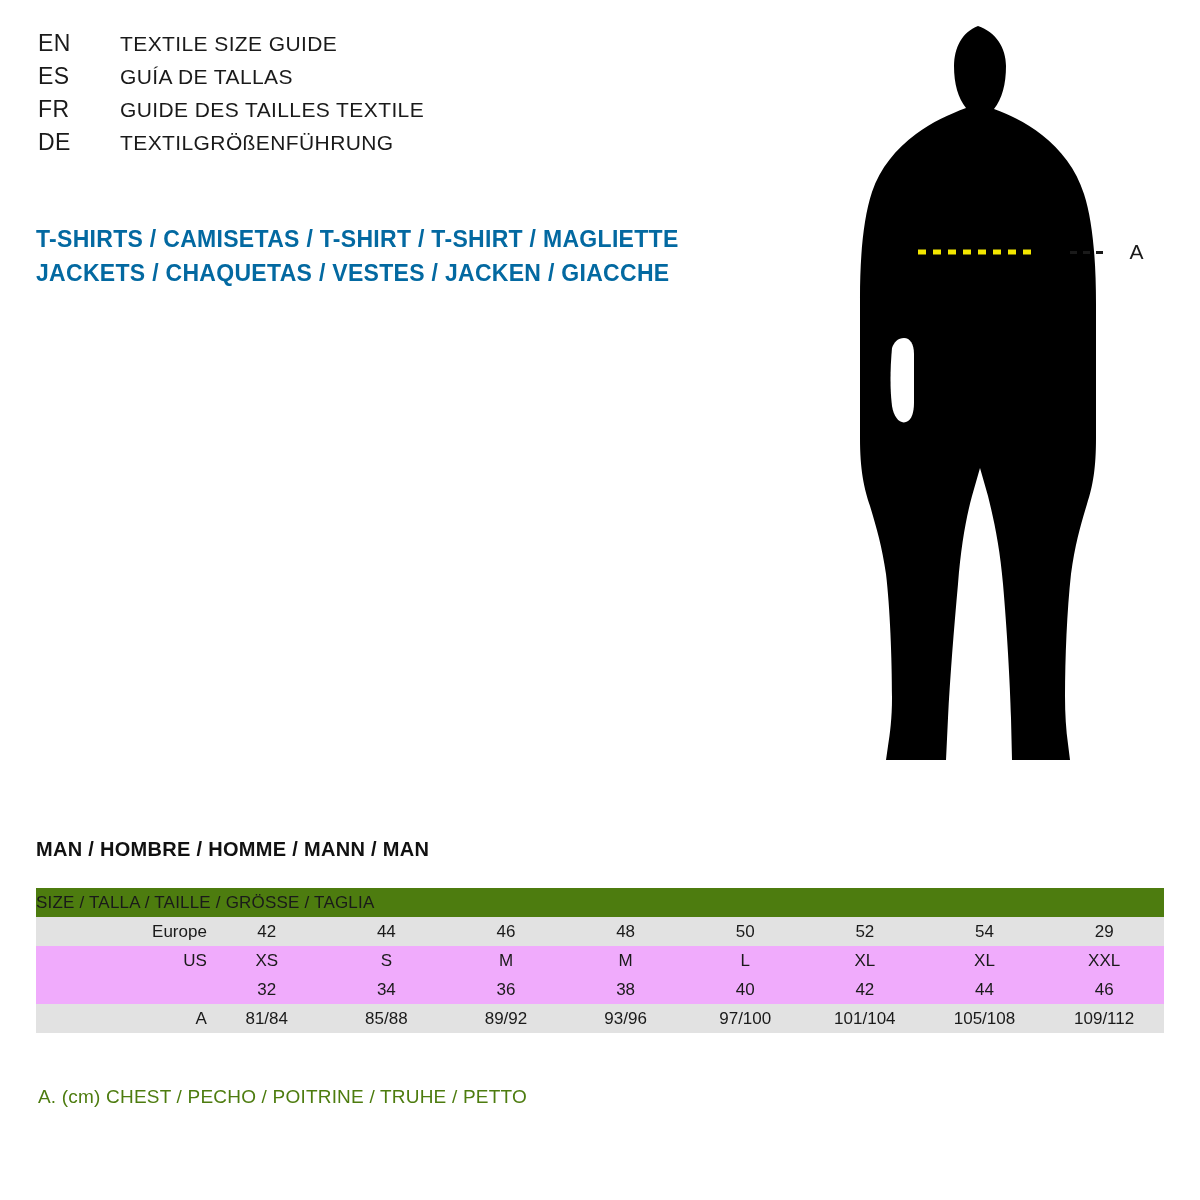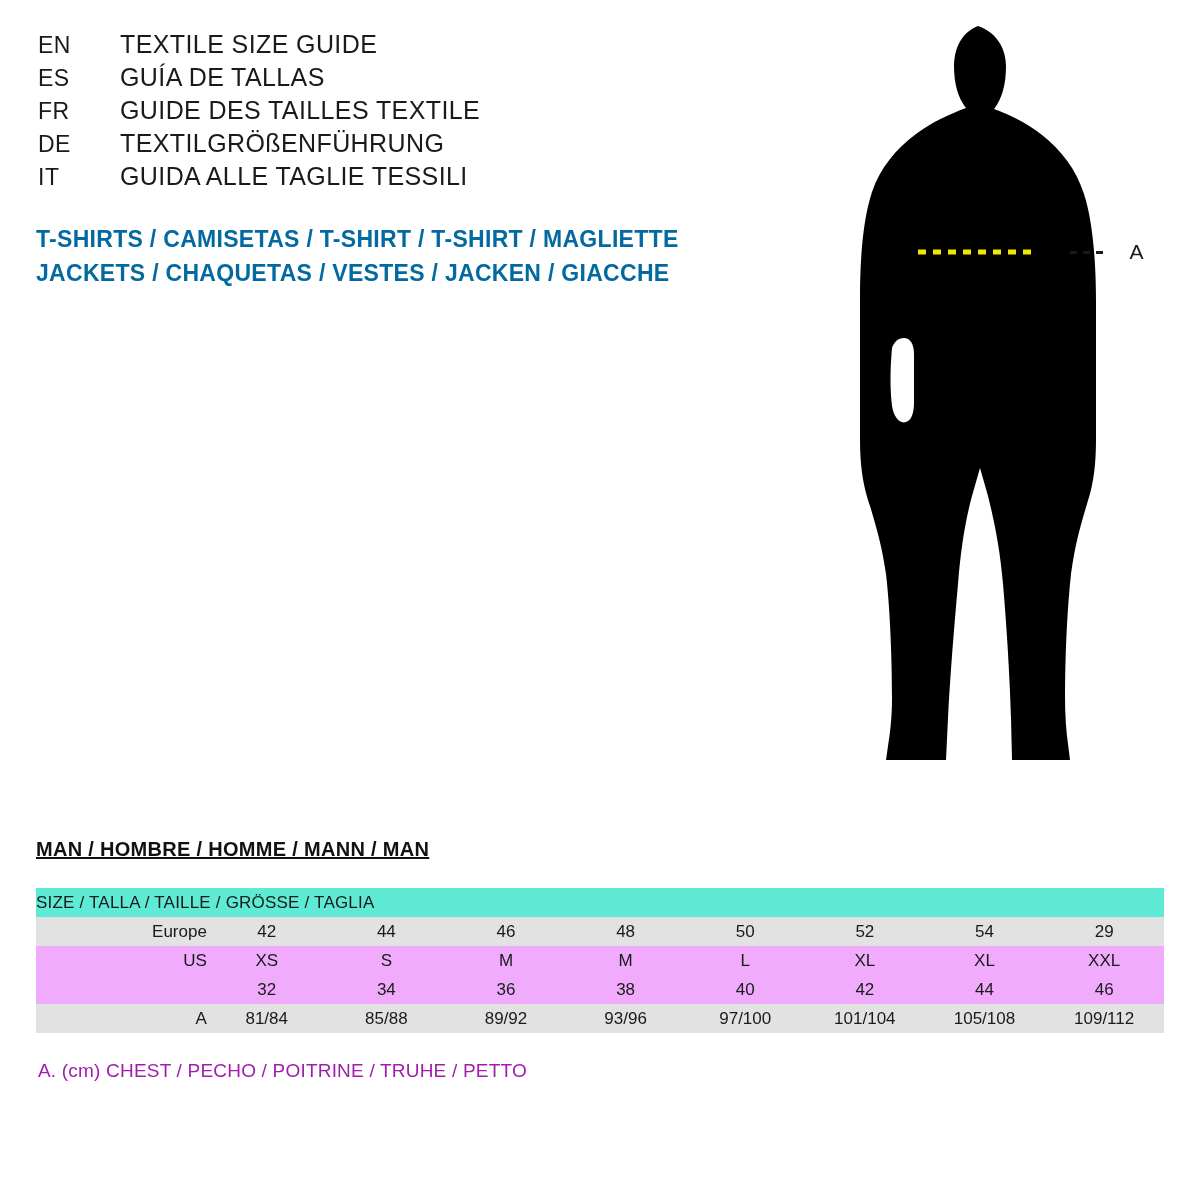--- a/index.html
+++ b/index.html
@@ -28,21 +28,21 @@
     align-items: baseline;
     height: 33px;
   }
   .lang-code {
     width: 82px;
     font-size: 23px;
     letter-spacing: 0.5px;
     color: #1a1a1a;
   }
   .lang-text {
-    font-size: 25px;
+    font-size: 21px;
     letter-spacing: 0.4px;
     color: #1a1a1a;
     white-space: nowrap;
   }
 
   .category-block {
     position: absolute;
     left: 36px;
     top: 222px;
     width: 760px;
@@ -85,38 +85,37 @@
 
   
   .section-title {
     position: absolute;
     left: 36px;
     top: 838px;
     font-size: 20px;
     font-weight: bold;
     letter-spacing: 0.3px;
     color: #111111;
-    text-decoration: underline;
   }
 
   table.size-table {
     position: absolute;
     left: 36px;
     top: 888px;
     width: 1128px;
     border-collapse: collapse;
     font-size: 17px;
   }
   table.size-table td {
     height: 29px;
     padding: 0;
     color: #1a1a1a;
   }
   .row-head td {
-    background: #5eead4;
+    background: #4d7c0f;
     font-size: 17px;
     letter-spacing: 0.2px;
   }
   .row-alt td { background: #e2e2e2; }
   .row-plain td { background: #f0abfc; }
 
   td.label-cell {
     text-align: right;
     padding-left: 8px;
     width: 170px;
@@ -126,24 +125,24 @@
     width: 119px;
   }
   .head-label {
     padding-left: 8px;
     text-align: left;
   }
 
   .footnote {
     position: absolute;
     left: 38px;
-    top: 1060px;
+    top: 1086px;
     font-size: 19px;
     letter-spacing: 0.2px;
-    color: #a21caf;
+    color: #4d7c0f;
   }
 </style>
 </head>
 <body>
 
 <div class="lang-block">
   <div class="lang-row">
     <span class="lang-code">EN</span>
     <span class="lang-text">TEXTILE SIZE GUIDE</span>
   </div>
@@ -151,24 +150,20 @@
     <span class="lang-code">ES</span>
     <span class="lang-text">GUÍA DE TALLAS</span>
   </div>
   <div class="lang-row">
     <span class="lang-code">FR</span>
     <span class="lang-text">GUIDE DES TAILLES TEXTILE</span>
   </div>
   <div class="lang-row">
     <span class="lang-code">DE</span>
     <span class="lang-text">TEXTILGRÖßENFÜHRUNG</span>
-  </div>
-  <div class="lang-row">
-    <span class="lang-code">IT</span>
-    <span class="lang-text">GUIDA ALLE TAGLIE TESSILI</span>
   </div>
 </div>
 
 <div class="category-block">
   <div class="category-line">T-SHIRTS / CAMISETAS / T-SHIRT / T-SHIRT / MAGLIETTE</div>
   <div class="category-line">JACKETS / CHAQUETAS / VESTES / JACKEN / GIACCHE</div>
 </div>
 
 <div class="figure-wrap">
   <svg width="340" height="770" viewBox="0 0 340 770" xmlns="http://www.w3.org/2000/svg">

